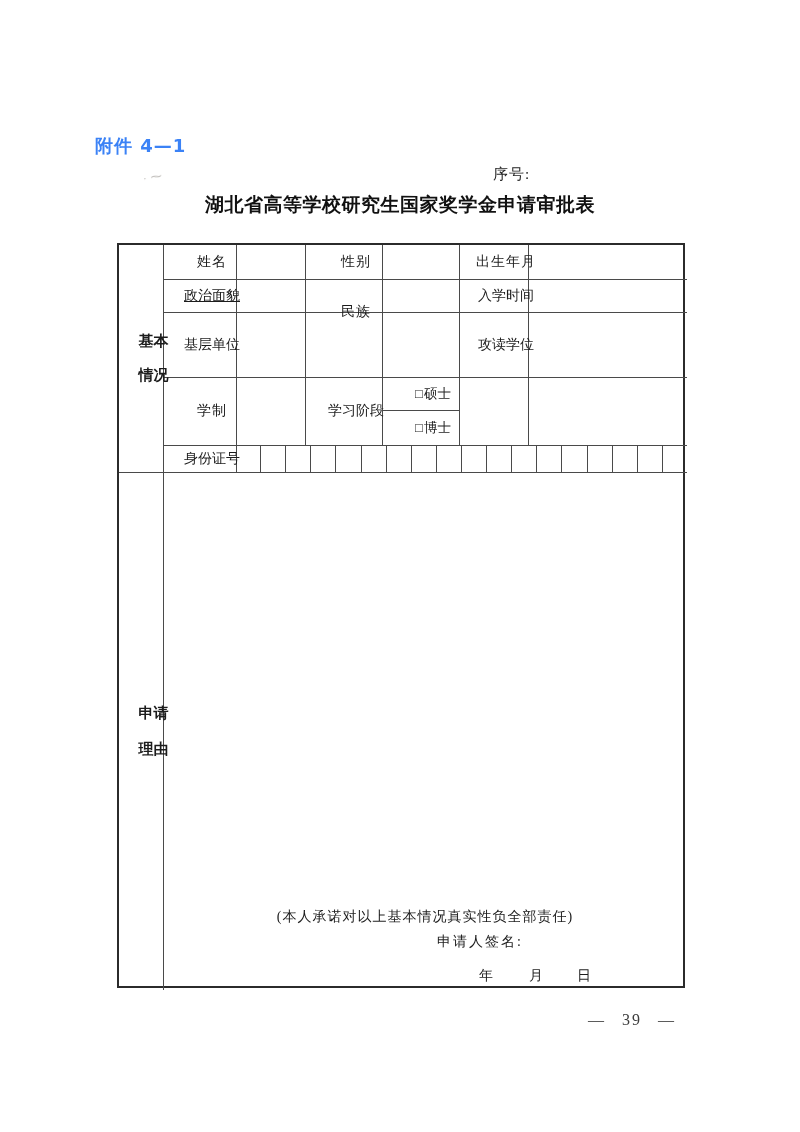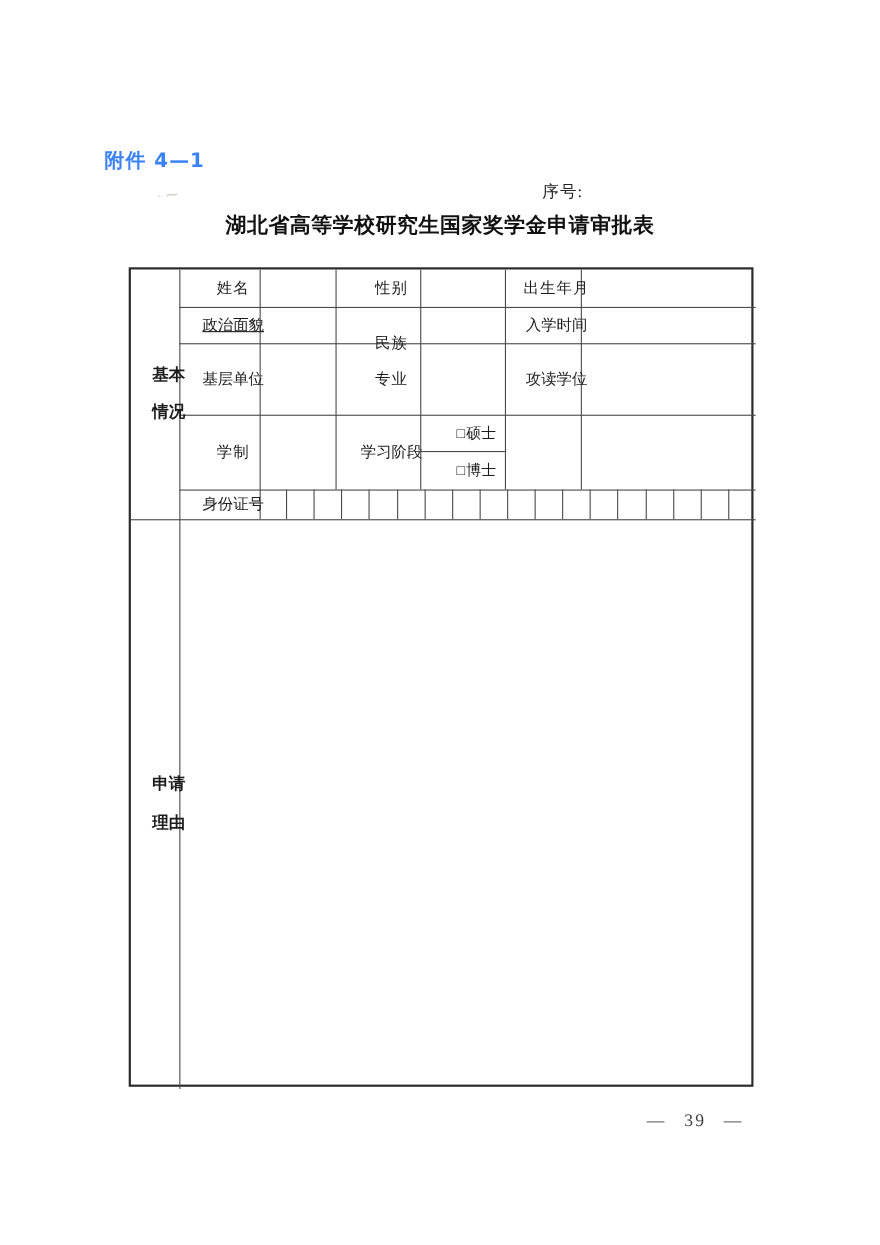--- a/index.html
+++ b/index.html
@@ -113,21 +113,20 @@
 
   <div class="cell" style="left:44px;top:34px;width:73px;height:33px;letter-spacing:0;text-decoration:underline;">政治面貌</div>
   <div class="cell" style="left:117px;top:34px;width:69px;height:33px;"></div>
   <div class="cell" style="left:186px;top:34px;width:77px;height:33px;margin-top:16px;">民族</div>
   <div class="cell" style="left:263px;top:34px;width:77px;height:33px;"></div>
   <div class="cell" style="left:340px;top:34px;width:69px;height:33px;letter-spacing:0;">入学时间</div>
   <div class="cell" style="left:409px;top:34px;width:159px;height:33px;"></div>
 
   <div class="cell" style="left:44px;top:67px;width:73px;height:65px;letter-spacing:0;">基层单位</div>
   <div class="cell" style="left:117px;top:67px;width:69px;height:65px;"></div>
-  <div class="cell" style="left:186px;top:67px;width:77px;height:65px;">专业</div>
   <div class="cell" style="left:263px;top:67px;width:77px;height:65px;"></div>
   <div class="cell" style="left:340px;top:67px;width:69px;height:65px;letter-spacing:0;">攻读学位</div>
   <div class="cell" style="left:409px;top:67px;width:159px;height:65px;"></div>
 
   <div class="cell" style="left:44px;top:132px;width:73px;height:68px;">学制</div>
   <div class="cell" style="left:117px;top:132px;width:69px;height:68px;"></div>
   <div class="cell" style="left:186px;top:132px;width:77px;height:68px;letter-spacing:0;">学习阶段</div>
   <div class="cell checkbox-cell" style="left:263px;top:132px;width:77px;height:33px;">
     <span class="box">□</span>
       <span>硕士</span>
@@ -158,16 +157,25 @@
     <div class="digit"></div>
     <div class="digit"></div>
     <div class="digit"></div>
   </div>
 
   <div class="cell section-label" style="left:0;top:227px;width:44px;height:518px;gap:21px;">
     <span>申请</span>
     <span>理由</span>
   </div>
 
+  <div class="reason-content">
+    <div class="pledge">(本人承诺对以上基本情况真实性负全部责任)</div>
+    <div class="sig">申请人签名:</div>
+    <div class="dateline">
+      <span class="d-year">年</span>
+      <span class="d-month">月</span>
+      <span class="d-day">日</span>
+    </div>
+  </div>
 
 </div>
 
 <div class="abs page-number">— 39 —</div>
 
 </body></html>

